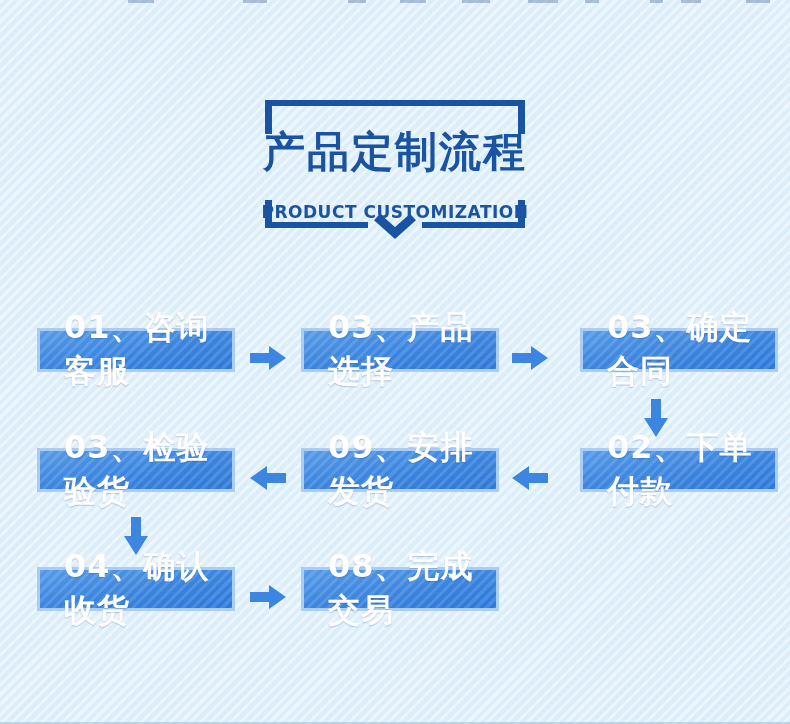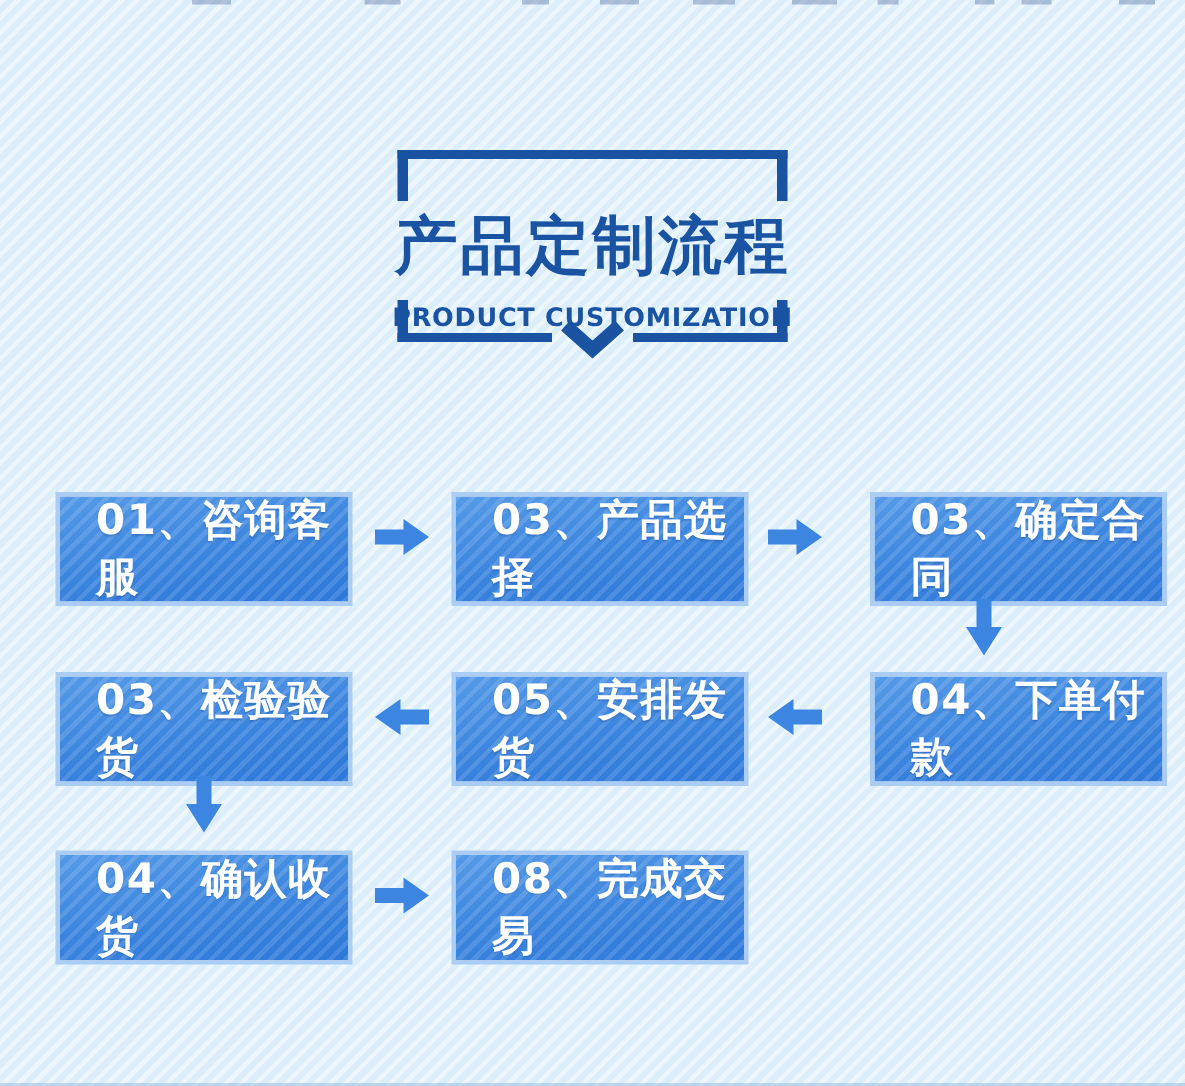--- a/index.html
+++ b/index.html
@@ -13,43 +13,43 @@
   
   .top-frag{position:absolute;top:0;height:3px;background:rgba(70,105,155,0.38);}
   .bottom-edge{position:absolute;left:0;bottom:0;width:790px;height:2px;background:rgba(140,175,210,0.45);}
 
   
   .bracket-top{
     position:absolute;left:265px;top:100px;width:246px;height:28px;
     border-top:6px solid #1a53a2;border-left:7px solid #1a53a2;border-right:7px solid #1a53a2;
   }
   .page-title{
-    position:absolute;left:0;right:0;top:140px;text-align:center;
+    position:absolute;left:0;right:0;top:128px;text-align:center;
     font-size:42px;font-weight:bold;color:#1a53a2;letter-spacing:2px;line-height:1.15;
   }
   .page-subtitle{
     position:absolute;left:0;right:0;top:202px;text-align:center;
     font-size:17px;font-weight:600;color:#1a53a2;letter-spacing:0.5px;
   }
   .bracket-bottom-left,.bracket-bottom-right{
     position:absolute;top:200px;width:96px;height:22px;border-bottom:6px solid #1a53a2;
   }
   .bracket-bottom-left{left:265px;border-left:7px solid #1a53a2;}
   .bracket-bottom-right{left:422px;border-right:7px solid #1a53a2;}
   .chevron-down{position:absolute;left:373px;top:213px;width:44px;height:27px;}
 
   
   .step{
-    position:absolute;width:198px;height:76px;box-sizing:border-box;
+    position:absolute;width:198px;height:44px;box-sizing:border-box;
     border:3px solid #abcdf4;
     background:
       repeating-linear-gradient(135deg, rgba(255,255,255,0.13) 0 3px, rgba(255,255,255,0) 3px 7px),
       linear-gradient(170deg,#549ae8 0%, #3b84de 55%, #2d78d9 100%);
     display:flex;align-items:center;justify-content:center;
-    color:#ffffff;font-size:28px;font-weight:bold;letter-spacing:1px;
+    color:#ffffff;font-size:32px;font-weight:bold;letter-spacing:1px;
     text-shadow:0 1px 1px rgba(20,60,120,0.25);
     padding-left:24px;
   }
   .r1{top:328px;} .r2{top:448px;} .r3{top:567px;}
   .c1{left:37px;} .c2{left:301px;} .c3{left:557px;margin-left:23px;}
 
   .arrow{position:absolute;}
   .arrow svg{display:block;}
 </style>
 </head>
@@ -100,27 +100,27 @@
         <polygon points="9,0 19,0 19,19 26,19 14,38 2,19 9,19" fill="#3c86e2"></polygon>
       </svg>
   </div>
 
   <div class="step r2 c1">03、检验验货</div>
   <div class="arrow" style="left:250px;top:464px;">
     <svg width="36" height="28" viewBox="0 0 36 28">
         <polygon points="36,9 17,9 17,2 0,14 17,26 17,19 36,19" fill="#3c86e2"></polygon>
       </svg>
   </div>
-  <div class="step r2 c2">05、安排发货</div>
+  <div class="step r2 c2">09、安排发货</div>
   <div class="arrow" style="left:512px;top:464px;">
     <svg width="36" height="28" viewBox="0 0 36 28">
         <polygon points="36,9 17,9 17,2 0,14 17,26 17,19 36,19" fill="#3c86e2"></polygon>
       </svg>
   </div>
-  <div class="step r2 c3">04、下单付款</div>
+  <div class="step r2 c3">02、下单付款</div>
 
   <div class="arrow" style="left:122px;top:517px;">
     <svg width="28" height="38" viewBox="0 0 28 38">
         <polygon points="9,0 19,0 19,19 26,19 14,38 2,19 9,19" fill="#3c86e2"></polygon>
       </svg>
   </div>
 
   <div class="step r3 c1">04、确认收货</div>
   <div class="arrow" style="left:250px;top:583px;">
     <svg width="36" height="28" viewBox="0 0 36 28">

